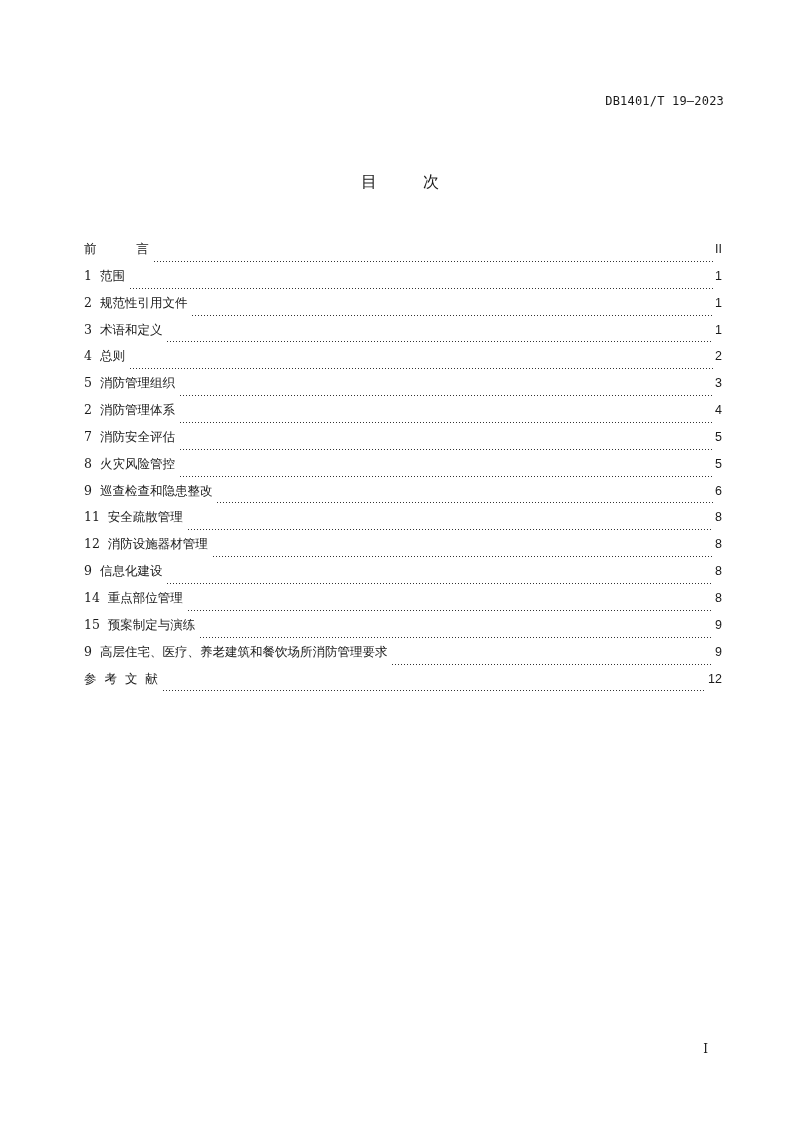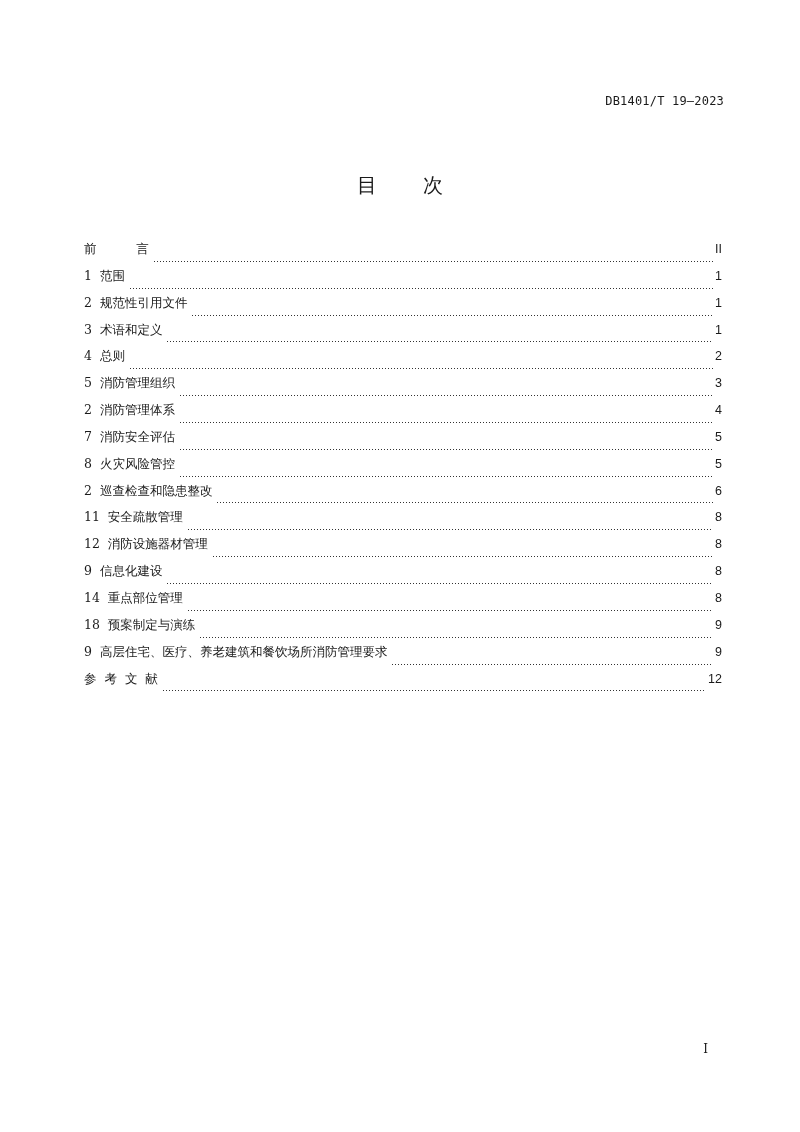--- a/index.html
+++ b/index.html
@@ -3,21 +3,21 @@
 <meta charset="utf-8">
 <style>
   html, body { margin: 0; padding: 0; background: #ffffff; }
   body { width: 800px; height: 1132px; position: relative; overflow: hidden; color: #1a1a1a; }
   .doc-code {
     position: absolute; top: 94px; right: 76px;
     font-family: "DejaVu Sans Mono", monospace; font-size: 12px; letter-spacing: 0.2px; margin-left: 48px;
   }
   .toc-title {
     position: absolute; top: 172px; left: 0; width: 800px; text-align: center;
-    font-family: "DejaVu Sans", sans-serif; font-size: 20px; letter-spacing: 0;
+    font-family: "DejaVu Sans", sans-serif; font-size: 16px; letter-spacing: 0;
   }
   .toc-title span { display: inline-block; }
   .toc-title .gap { width: 46px; }
   .toc {
     position: absolute; top: 241px; left: 84px; width: 638px;
   }
   .toc-row {
     display: flex; align-items: baseline; height: 26.85px;
     font-family: "DejaVu Serif", serif; font-size: 12.5px;
   }
@@ -83,21 +83,21 @@
       <span class="toc-label">7  消防安全评估</span>
       <span class="toc-dots"></span>
       <span class="toc-page">5</span>
     </div>
   <div class="toc-row">
       <span class="toc-label">8  火灾风险管控</span>
       <span class="toc-dots"></span>
       <span class="toc-page">5</span>
     </div>
   <div class="toc-row">
-      <span class="toc-label">2  巡查检查和隐患整改</span>
+      <span class="toc-label">9  巡查检查和隐患整改</span>
       <span class="toc-dots"></span>
       <span class="toc-page">6</span>
     </div>
   <div class="toc-row">
       <span class="toc-label">11  安全疏散管理</span>
       <span class="toc-dots"></span>
       <span class="toc-page">8</span>
     </div>
   <div class="toc-row">
       <span class="toc-label">12  消防设施器材管理</span>
@@ -108,21 +108,21 @@
       <span class="toc-label">9  信息化建设</span>
       <span class="toc-dots"></span>
       <span class="toc-page">8</span>
     </div>
   <div class="toc-row">
       <span class="toc-label">14  重点部位管理</span>
       <span class="toc-dots"></span>
       <span class="toc-page">8</span>
     </div>
   <div class="toc-row">
-      <span class="toc-label">18  预案制定与演练</span>
+      <span class="toc-label">15  预案制定与演练</span>
       <span class="toc-dots"></span>
       <span class="toc-page">9</span>
     </div>
   <div class="toc-row">
       <span class="toc-label">9  高层住宅、医疗、养老建筑和餐饮场所消防管理要求</span>
       <span class="toc-dots"></span>
       <span class="toc-page">9</span>
     </div>
   <div class="toc-row">
       <span class="toc-label">参  考  文  献</span>

